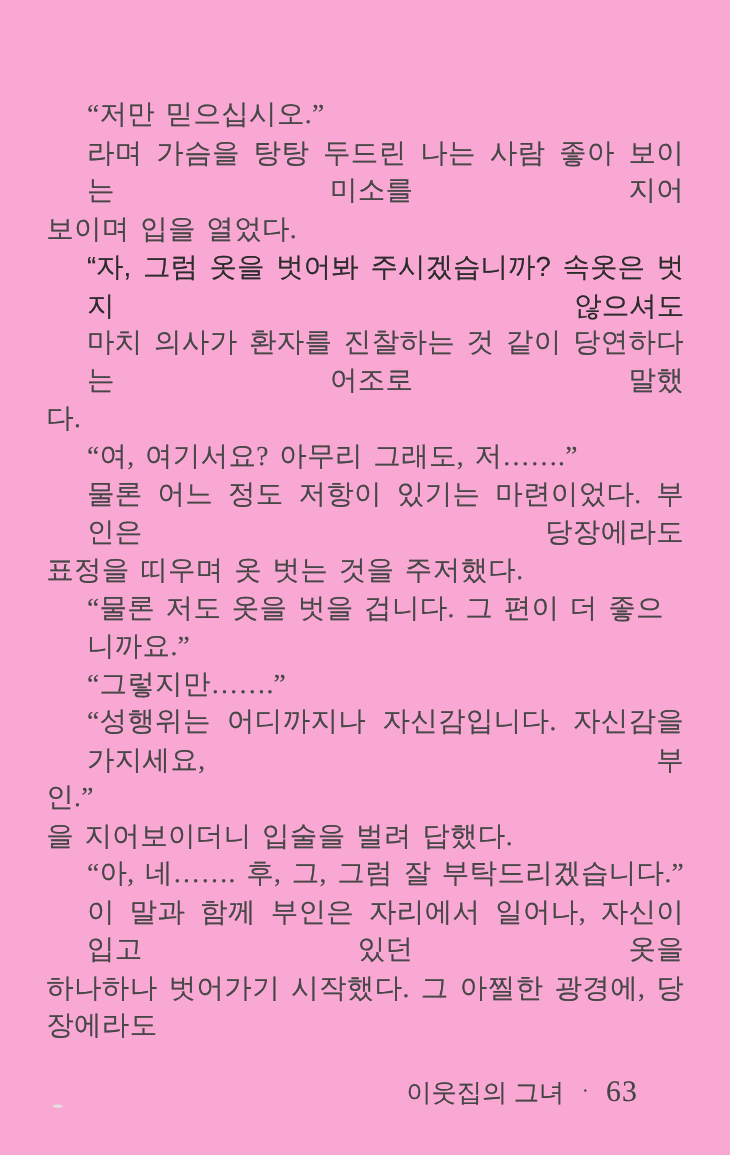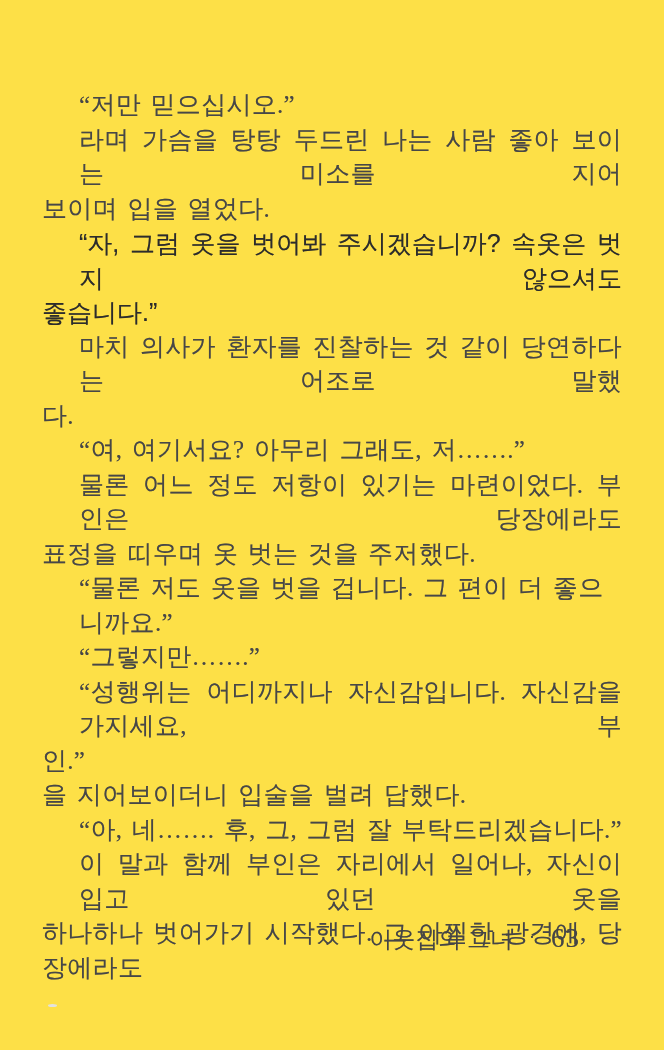--- a/index.html
+++ b/index.html
@@ -4,21 +4,21 @@
 <style>
   html, body {
     margin: 0;
     padding: 0;
     background: #ffffff;
   }
   .page {
     position: relative;
     width: 664px;
     height: 1050px;
-    background: #fde047;
+    background: #f9a8d4;
     overflow: hidden;
     font-family: "Liberation Serif", "DejaVu Serif", serif;
   }
   .text-block {
     position: absolute;
     left: 42px;
     top: 88px;
     width: 580px;
     font-size: 25px;
     line-height: 34.5px;
@@ -40,21 +40,21 @@
   }
   .line.bold {
     font-family: "Liberation Sans", "DejaVu Sans", sans-serif;
     font-weight: 400;
     color: #2c2c2c;
     letter-spacing: 0;
     text-shadow: 0 0 0.5px rgba(40,40,40,0.55);
   }
   .footer {
     position: absolute;
-    top: 923px;
+    top: 977px;
     right: 84px;
     font-size: 23px;
     color: #454545;
     text-shadow: 0 0 0.6px rgba(80,80,80,0.45);
     display: flex;
     align-items: baseline;
   }
   .footer .sep {
     margin: 0 16px;
     font-size: 18px;
@@ -78,21 +78,20 @@
 </head>
 <body>
 
 <div class="page">
 
   <div class="text-block">
       <div class="line indent">“저만 믿으십시오.”</div>
       <div class="line indent justify">라며 가슴을 탕탕 두드린 나는 사람 좋아 보이는 미소를 지어</div>
       <div class="line">보이며 입을 열었다.</div>
       <div class="line indent justify bold">“자, 그럼 옷을 벗어봐 주시겠습니까? 속옷은 벗지 않으셔도</div>
-      <div class="line bold">좋습니다.”</div>
       <div class="line indent justify">마치 의사가 환자를 진찰하는 것 같이 당연하다는 어조로 말했</div>
       <div class="line">다.</div>
       <div class="line indent">“여, 여기서요? 아무리 그래도, 저…….”</div>
       <div class="line indent justify">물론 어느 정도 저항이 있기는 마련이었다.  부인은 당장에라도</div>
       <div class="line">표정을 띠우며 옷 벗는 것을 주저했다.</div>
       <div class="line indent">“물론 저도 옷을 벗을 겁니다.  그 편이 더 좋으니까요.”</div>
       <div class="line indent">“그렇지만…….”</div>
       <div class="line indent justify">“성행위는 어디까지나 자신감입니다.  자신감을 가지세요, 부</div>
       <div class="line">인.”</div>
       <div class="line">을 지어보이더니 입술을 벌려 답했다.</div>

